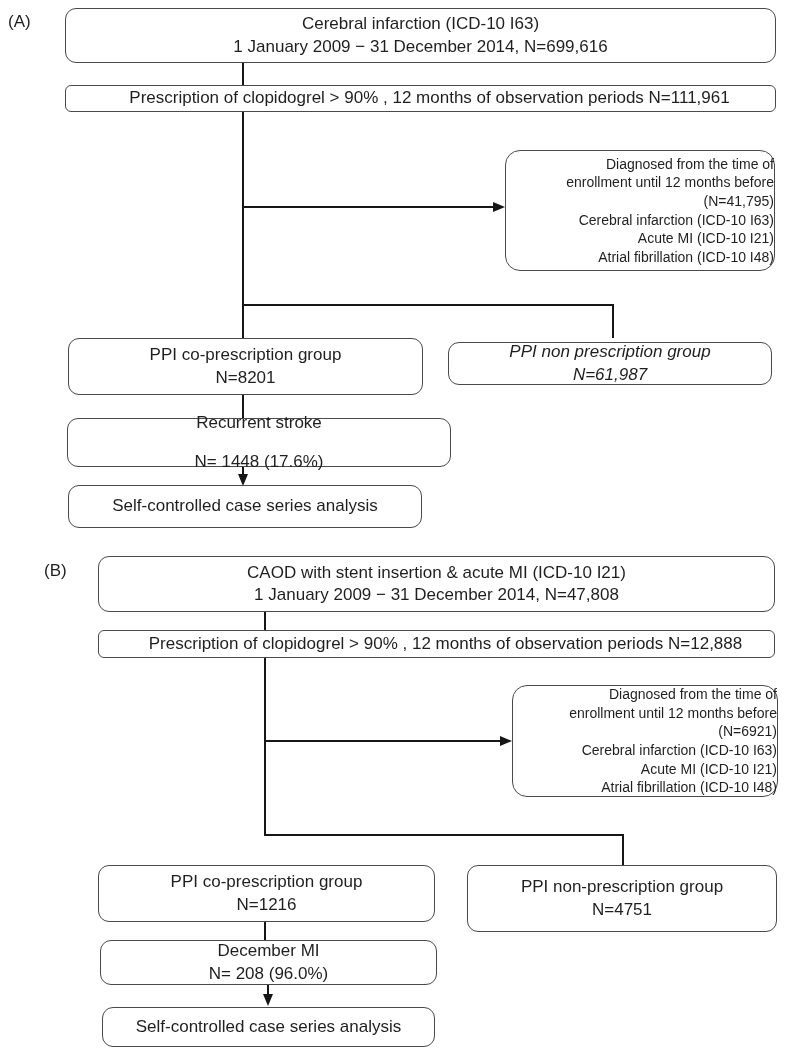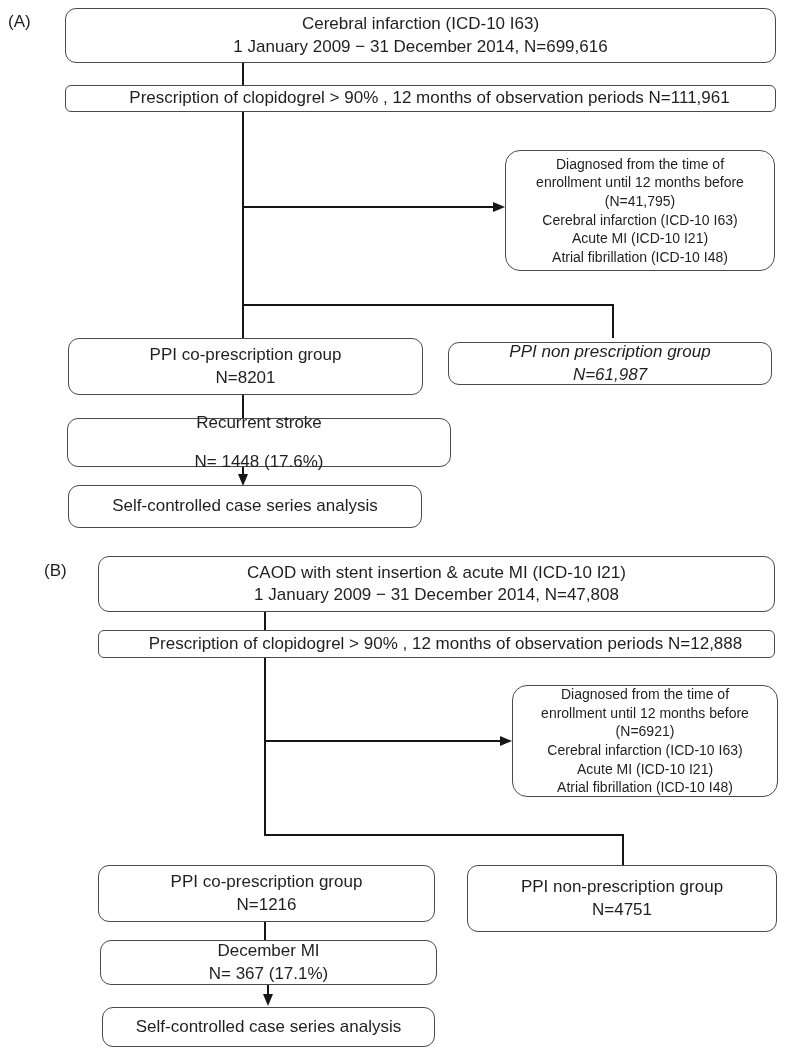--- a/index.html
+++ b/index.html
@@ -33,20 +33,21 @@
     text-align: center;
     font-size: 17px;
     line-height: 1.32;
   }
   .r10 { border-radius: 11px; }
   .r6  { border-radius: 6px; padding-left: 18px; }
   .r14 { border-radius: 15px; }
   .excl {
     font-size: 14px;
     line-height: 1.33;
+    align-items: flex-end;
   }
   .vline, .hline {
     position: absolute;
     background: #161616;
   }
   .vline { width: 2px; }
   .hline { height: 2px; }
   .arrow-right {
     position: absolute;
     width: 0; height: 0;
@@ -156,21 +157,21 @@
   </div>
   <div class="box r10" style="left:467px; top:865px; width:310px; height:67px;">
     <div>PPI non-prescription group</div>
     <div>N=4751</div>
   </div>
 
   <div class="vline" style="left:264px; top:922px; height:18px;"></div>
 
   <div class="box r10" style="left:100px; top:940px; width:337px; height:45px;">
     <div>December MI</div>
-    <div>N= 367 (17.1%)</div>
+    <div>N= 208 (96.0%)</div>
   </div>
 
   <div class="vline" style="left:267px; top:985px; height:11px;"></div>
   <div class="arrow-down" style="left:262.5px; top:994px;"></div>
 
   <div class="box r10" style="left:102px; top:1007px; width:333px; height:40px;">
     <div>Self-controlled case series analysis</div>
   </div>
 
 </div>

